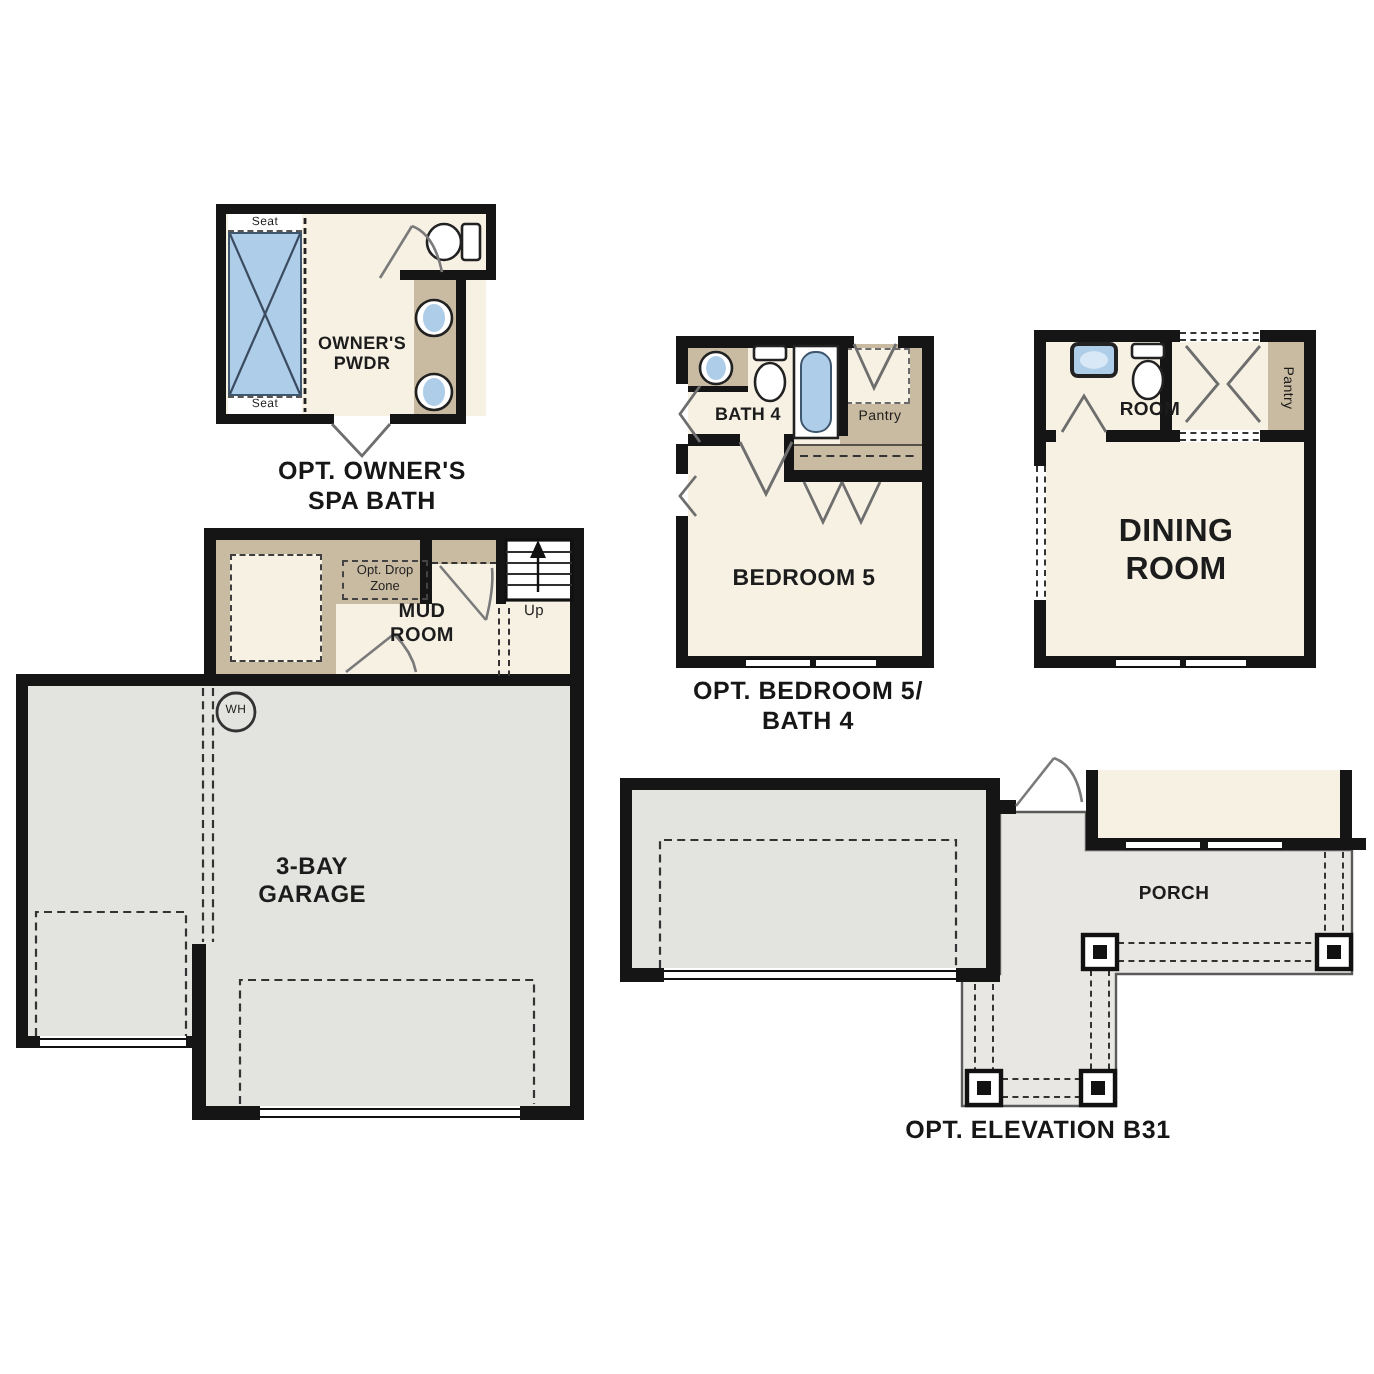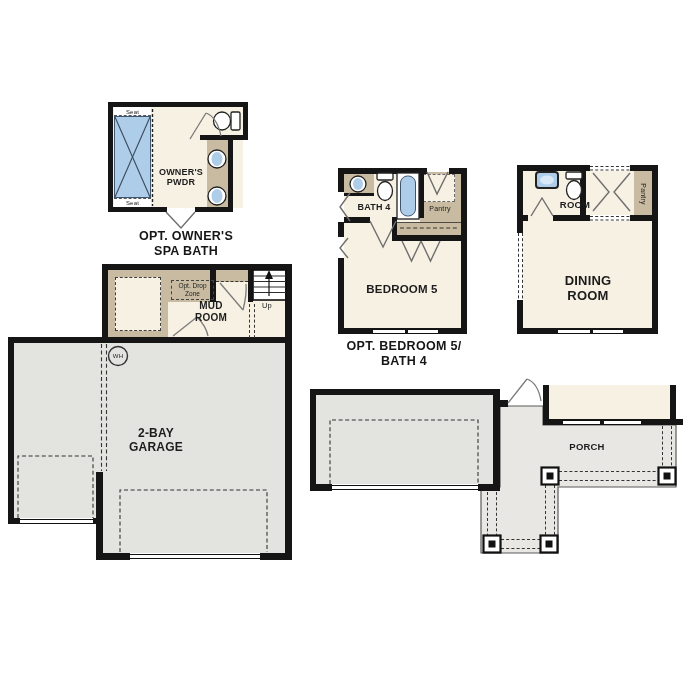--- a/index.html
+++ b/index.html
@@ -285,27 +285,28 @@
 SPA BATH</span>
 
   <span class="lbl b" style="left:374px;top:207px;font-size:9px">BATH 4</span>
   <span class="lbl" style="left:440px;top:209px;font-size:7px">Pantry</span>
   <span class="lbl b" style="left:402px;top:290px;font-size:11.5px">BEDROOM 5</span>
   <span class="lbl cap" style="left:404px;top:353px">OPT. BEDROOM 5/
 BATH 4</span>
 
   <span class="lbl b" style="left:575px;top:205px;font-size:9.5px">ROOM</span>
   <span class="lbl vert" style="left:643px;top:194px;font-size:7px">Pantry</span>
-  <span class="lbl b" style="left:588px;top:288px;font-size:13px">DINING
+  <span class="lbl b" style="left:588px;top:276px;font-size:16px">DINING
 ROOM</span>
 
   <span class="dashbox" style="left:171px;top:280px;width:43px;height:20px;font-size:6.5px;line-height:1.2">Opt. Drop
 Zone</span>
   <span class="lbl b" style="left:211px;top:312px;font-size:10px">MUD
 ROOM</span>
   <span class="lbl" style="left:267px;top:306px;font-size:7.5px">Up</span>
   <span class="lbl" style="left:118px;top:356px;font-size:6px">WH</span>
-  <span class="lbl b" style="left:156px;top:441px;font-size:12px">2-BAY
+  <span class="lbl b" style="left:156px;top:441px;font-size:12px">3-BAY
 GARAGE</span>
 
   <span class="lbl b" style="left:587px;top:447px;font-size:9.5px">PORCH</span>
+  <span class="lbl cap" style="left:519px;top:565px">OPT. ELEVATION B31</span>
 
 </div>
 
 </body></html>

